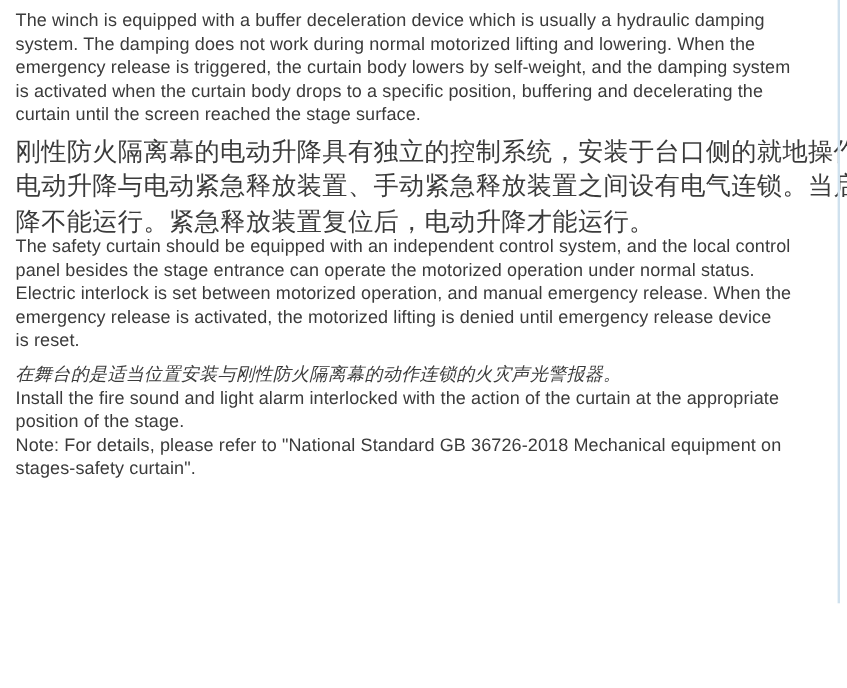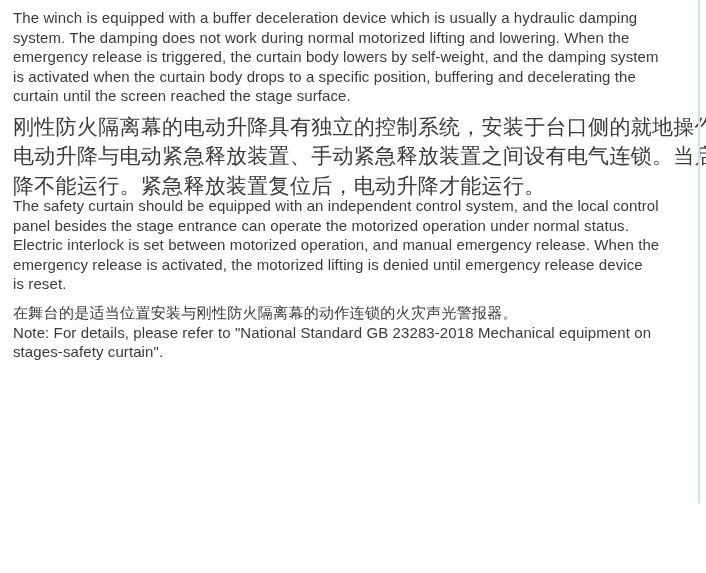--- a/index.html
+++ b/index.html
@@ -43,21 +43,21 @@
   .zh-tight {
     font-size: 15px;
     line-height: 21px;
     letter-spacing: 0.3px;
   }
   
   .m-b2 { margin-top: 6px; }
   .m-b3 { margin-top: -4px; }
   .m-b4 { margin-top: 0; }
   .m-b5 { margin-top: -3.5px; }
-  .m-b6 { margin-top: 8px; }
+  .m-b6 { margin-top: 8px; font-style: italic; }
   .m-b7 { margin-top: 0; }
   .m-b8 { margin-top: 6px; }
   .m-b9 { margin-top: 0; }
   .right-border {
     position: absolute;
     top: 0;
     bottom: 0;
     right: 6px;
     width: 2px;
     background: #cfe1ee;
@@ -75,17 +75,19 @@
 curtain until the screen reached the stage surface.</div>
     <div class="para zh m-b2">刚性防火隔离幕的电动升降具有独立的控制系统，安装于台口侧的就地操作盘可操作幕体的电动升降。
 电动升降与电动紧急释放装置、手动紧急释放装置之间设有电气连锁。当启动紧急释放装置时，电动升
 降不能运行。紧急释放装置复位后，电动升降才能运行。</div>
     <div class="para en m-b3">The safety curtain should be equipped with an independent control system, and the local control
 panel besides the stage entrance can operate the motorized operation under normal status.
 Electric interlock is set between motorized operation, and manual emergency release. When the
 emergency release is activated, the motorized lifting is denied until emergency release device
 is reset.</div>
     <div class="para zh-tight m-b6">在舞台的是适当位置安装与刚性防火隔离幕的动作连锁的火灾声光警报器。</div>
-    <div class="para en m-b9">Note: For details, please refer to "National Standard GB 23283-2018 Mechanical equipment on
+    <div class="para en m-b7">Install the fire sound and light alarm interlocked with the action of the curtain at the appropriate
+position of the stage.</div>
+    <div class="para en m-b9">Note: For details, please refer to "National Standard GB 36726-2018 Mechanical equipment on
 stages-safety curtain".</div>
   </div>
   <div class="right-border" style="background: rgb(207, 225, 238);"></div>
 </div>
 
 </body></html>

